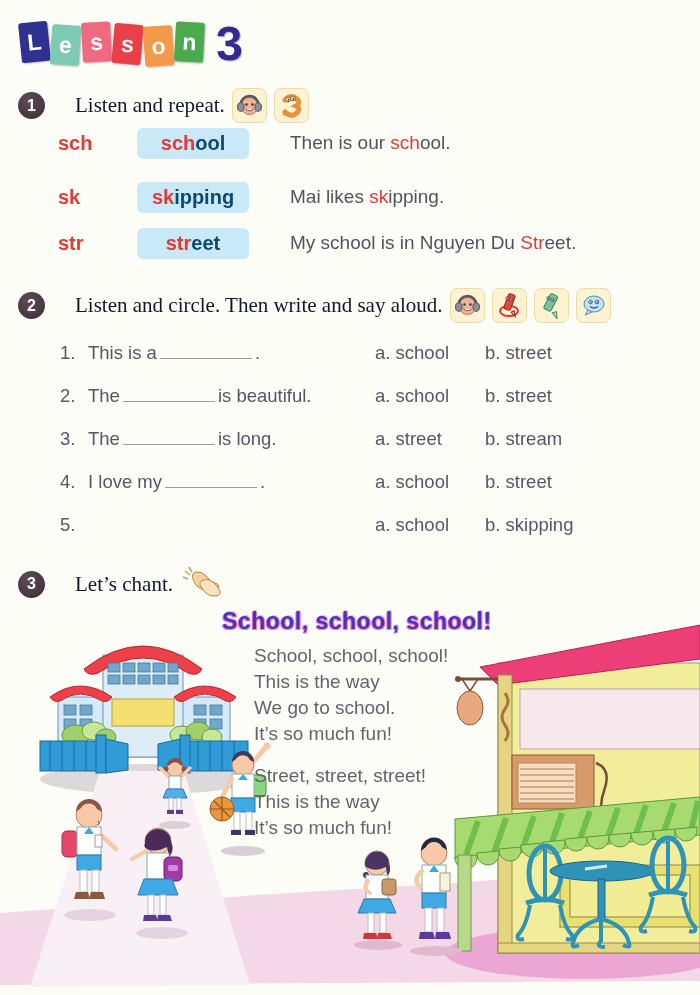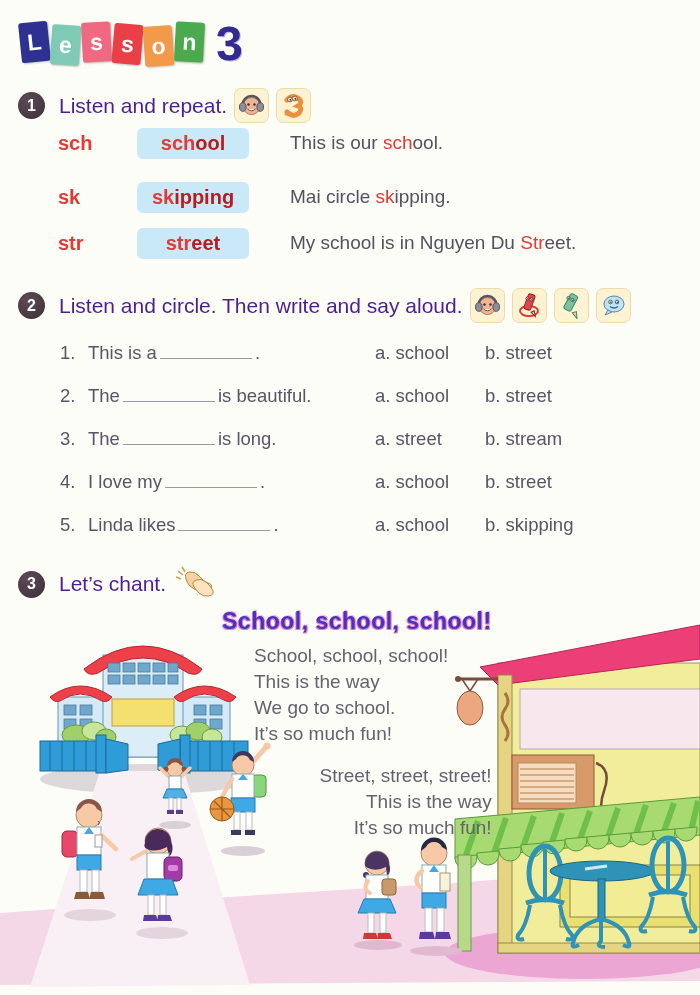--- a/index.html
+++ b/index.html
@@ -36,37 +36,37 @@
 
   
   .section-head{position:absolute;left:18px;display:flex;align-items:center;}
   .num-circle{
     width:27px;height:27px;border-radius:50%;
     background:radial-gradient(circle at 35% 30%, #5d4a55, #3b2f38);
     color:#fff;font-weight:bold;font-size:16px;
     display:flex;align-items:center;justify-content:center;
     flex:0 0 27px;
   }
-  .section-title{margin-left:14px;font-size:21px;color:#4c1d95;}
+  .section-title{margin-left:30px;font-size:21px;color:#0f172a;font-family:Liberation Serif, serif;}
   .icon-box{
     width:33px;height:33px;border-radius:7px;background:#fdf2d2;border:1px solid #ecdcaa;
     margin-left:7px;display:flex;align-items:center;justify-content:center;flex:0 0 33px;
   }
   .icon-box svg{display:block;}
 
   
   .p-row{position:absolute;left:0;width:700px;height:32px;}
   .p-sound{position:absolute;left:58px;top:4px;font-size:20px;font-weight:bold;color:#e23a36;}
   .p-box{
     position:absolute;left:137px;top:0;width:112px;height:31px;border-radius:6px;
     background:#c9e9f8;display:flex;align-items:center;justify-content:center;
     font-size:20px;font-weight:bold;
   }
   .p-box .red{color:#e23a36;}
-  .p-box .dk{color:#b91c1c;text-align:right;}
+  .p-box .dk{color:#0c4a6e;text-align:right;}
   .p-sent{position:absolute;left:290px;top:4px;font-size:19px;color:#55515e;}
   .p-sent .red{color:#e23a36;}
 
   
   .it-row{position:absolute;left:0;width:700px;height:26px;font-size:18.5px;color:#5a5466;}
   .it-num{position:absolute;left:60px;top:0;}
   .it-main{position:absolute;left:88px;top:0;white-space:nowrap;}
   .blank{
     display:inline-block;width:92px;height:15px;vertical-align:baseline;
     border-bottom:1.5px solid #a394a6;margin:0 3px;
@@ -75,21 +75,21 @@
   .opt-b{position:absolute;left:485px;top:0;text-align:center;}
 
   
   #chant{position:absolute;left:222px;top:608px;z-index:3;}
   #chant-title{
     font-size:23px;font-weight:bold;color:#4334c4;letter-spacing:.5px;
     text-shadow:1px 1px 0 #f07bb8, -1px 1px 0 #f07bb8, 1px -1px 0 #f8b8d8;
   }
   .verse{margin-left:32px;margin-top:8px;font-size:19px;line-height:26px;color:#63636e;}
   .verse div{white-space:nowrap;}
-  .verse.v2{margin-top:16px;text-align:right;}
+  .verse.v2{margin-top:16px;}
 
   
   #illustration{position:absolute;left:0;top:613px;z-index:1;}
 </style>
 </head>
 <body>
 
 <div id="page">
 
   <div id="lesson-header">
@@ -128,31 +128,31 @@
     </div>
   </div>
 
   <div class="p-row" style="top:128px;padding-left:30px;">
     <span class="p-sound">sch</span>
     <span class="p-box">
       <span class="red">sch</span>
         <span class="dk">ool</span>
     </span>
     <span class="p-sent">
-      <span>This is our </span><span class="red">sch</span><span>ool.</span>
+      <span>Then is our </span><span class="red">sch</span><span>ool.</span>
     </span>
   </div>
   <div class="p-row" style="top:182px;">
     <span class="p-sound">sk</span>
     <span class="p-box">
       <span class="red">sk</span>
         <span class="dk">ipping</span>
     </span>
     <span class="p-sent">
-      <span>Mai circle </span><span class="red">sk</span><span>ipping.</span>
+      <span>Mai likes </span><span class="red">sk</span><span>ipping.</span>
     </span>
   </div>
   <div class="p-row" style="top:228px;">
     <span class="p-sound">str</span>
     <span class="p-box">
       <span class="red">str</span>
         <span class="dk">eet</span>
     </span>
     <span class="p-sent">
       <span>My school is in Nguyen Du </span><span class="red">Str</span><span>eet.</span>
@@ -226,21 +226,20 @@
     <span class="opt-b">b. stream</span>
   </div>
   <div class="it-row" style="top:471px;">
     <span class="it-num">4.</span>
     <span class="it-main"><span>I love my</span><span class="blank"></span><span>.</span></span>
     <span class="opt-a">a. school</span>
     <span class="opt-b">b. street</span>
   </div>
   <div class="it-row" style="top:514px;">
     <span class="it-num">5.</span>
-    <span class="it-main"><span>Linda likes</span><span class="blank"></span><span>.</span></span>
     <span class="opt-a">a. school</span>
     <span class="opt-b">b. skipping</span>
   </div>
 
   <div class="section-head" style="top:565px;z-index:4;">
     <div class="num-circle">3</div>
     <div class="section-title">Let’s chant.</div>
     <div style="margin-left:8px;">
       <svg width="40" height="34" viewBox="0 0 40 34">
         <path d="M4,6 l5,4 M2,12 l5,2 M8,2 l3,5" stroke="#caa25a" stroke-width="1.6" fill="none"></path>

